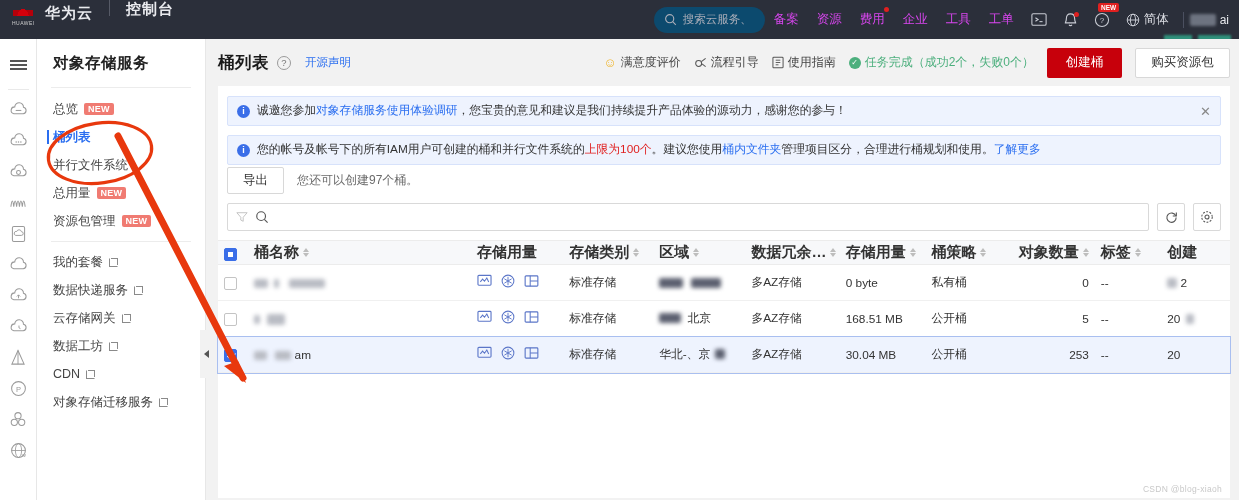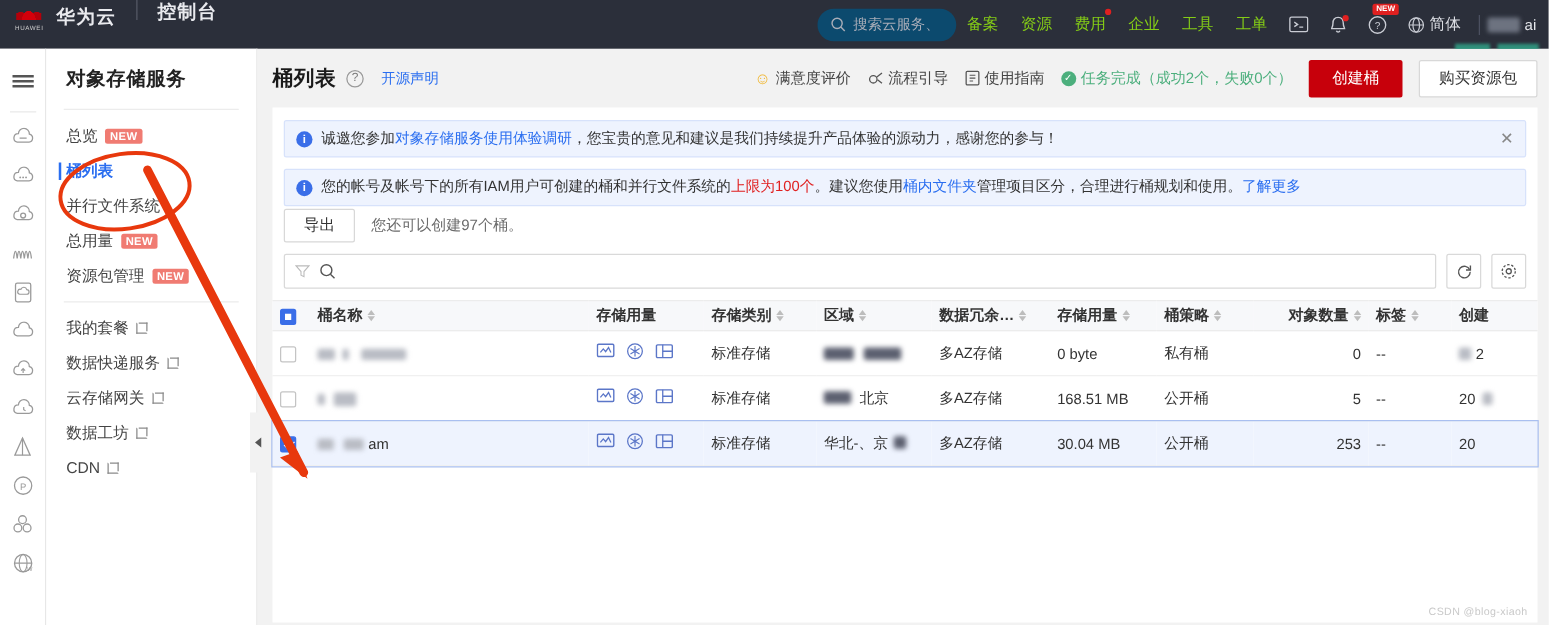--- a/index.html
+++ b/index.html
@@ -31,21 +31,21 @@
   .nav-divider { width: 1px; height: 16px; background: #565a66; margin: 0 16px; }
   .console { color: #e9eaee; font-size: 15px; font-weight: bold; letter-spacing: 1px; }
 
   .topnav-right { margin-left: auto; display: flex; align-items: center; height: 39px; }
   .search-pill {
     display: flex; align-items: center; gap: 6px;
     background: #0c4a6e; border-radius: 14px; height: 26px;
     padding: 0 13px 0 10px; color: #a9adb8; font-size: 11.5px;
   }
   .nav-link {
-    color: #84cc16; font-size: 12.5px; margin: 0 9px; position: relative; white-space: nowrap;
+    color: #d946ef; font-size: 12.5px; margin: 0 9px; position: relative; white-space: nowrap;
   }
   .nav-link .dot {
     position: absolute; top: -4px; right: -4px; width: 5px; height: 5px;
     border-radius: 50%; background: #e02020;
   }
   .nav-icon { color: #c9ccd4; margin: 0 8px; position: relative; display: flex; align-items: center; }
   .badge-new {
     position: absolute; top: -9px; right: -9px; background: #e02020; color: #fff;
     font-size: 6.5px; padding: 1px 2.5px; border-radius: 2px; font-weight: bold; line-height: 1.1;
   }
@@ -176,21 +176,21 @@
   }
   .search-box input::placeholder { color: #b3b3b3; }
   .icon-btn {
     width: 28px; height: 28px; border: 1px solid #d9d9d9; border-radius: 2px; background: #fff;
     display: flex; align-items: center; justify-content: center; color: #666; cursor: pointer;
   }
 
   
   table.grid { width: 100%; border-collapse: collapse; margin-top: 9px; table-layout: fixed; }
   table.grid th {
-    background: #f7f8fa; height: 24px; font-size: 12px; color: #333; font-weight: bold;
+    background: #f7f8fa; height: 24px; font-size: 15px; color: #333; font-weight: bold;
     text-align: left; padding: 0 6px; white-space: nowrap;
     border-top: 1px solid #ececec; border-bottom: 1px solid #ececec;
   }
   table.grid td {
     height: 36px; font-size: 11.8px; color: #333; padding: 0 6px;
     border-bottom: 1px solid #f0f0f0; white-space: nowrap; overflow: hidden;
   }
   .th-in { display: flex; align-items: center; gap: 4px; }
   .th-in.right { justify-content: flex-end; }
   .sorter { display: inline-flex; flex-direction: column; gap: 1px; }
@@ -427,20 +427,24 @@
     <div class="menu-item">
       <span>云存储网关</span>
       <span class="ext-ico"></span>
     </div>
     <div class="menu-item">
       <span>数据工坊</span>
       <span class="ext-ico"></span>
     </div>
     <div class="menu-item">
       <span>CDN</span>
+      <span class="ext-ico"></span>
+    </div>
+    <div class="menu-item">
+      <span>对象存储迁移服务</span>
       <span class="ext-ico"></span>
     </div>
   </div>
 
   <div class="collapse-handle">
     <span class="tri"></span>
   </div>
 
   <div class="main">
 

